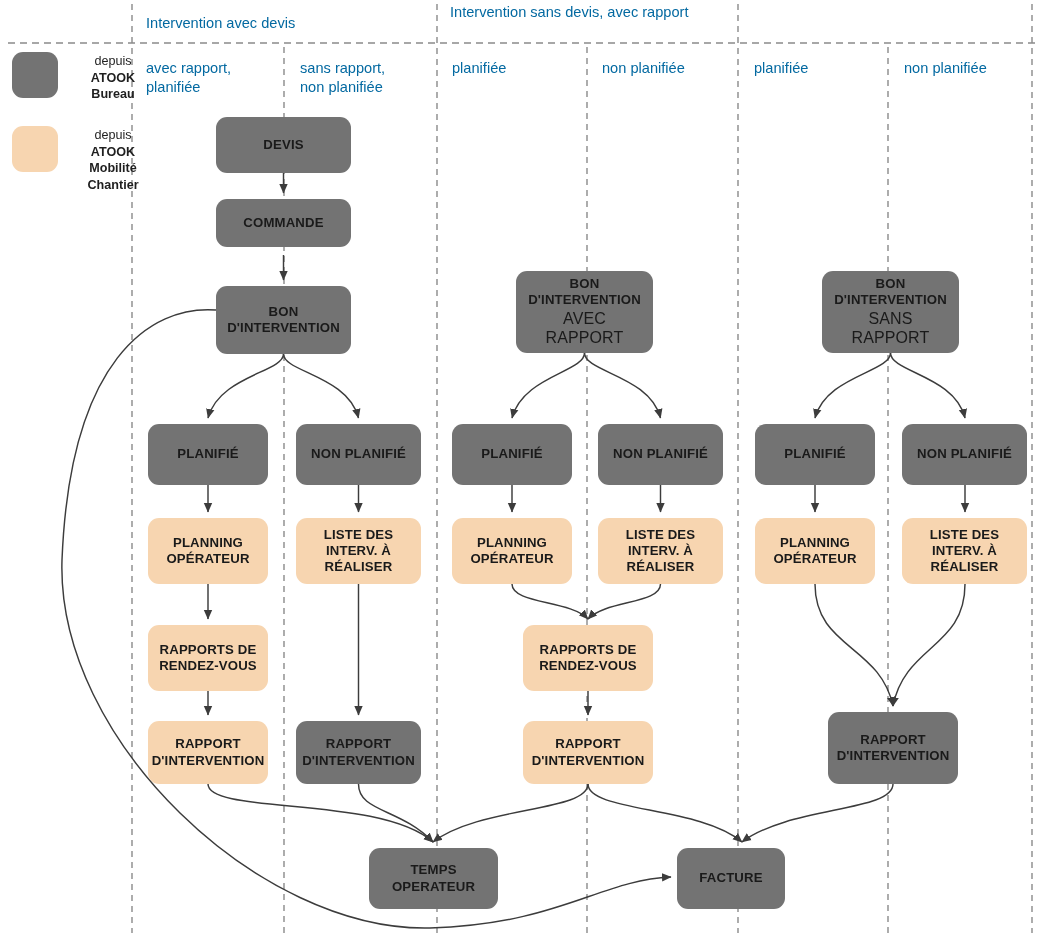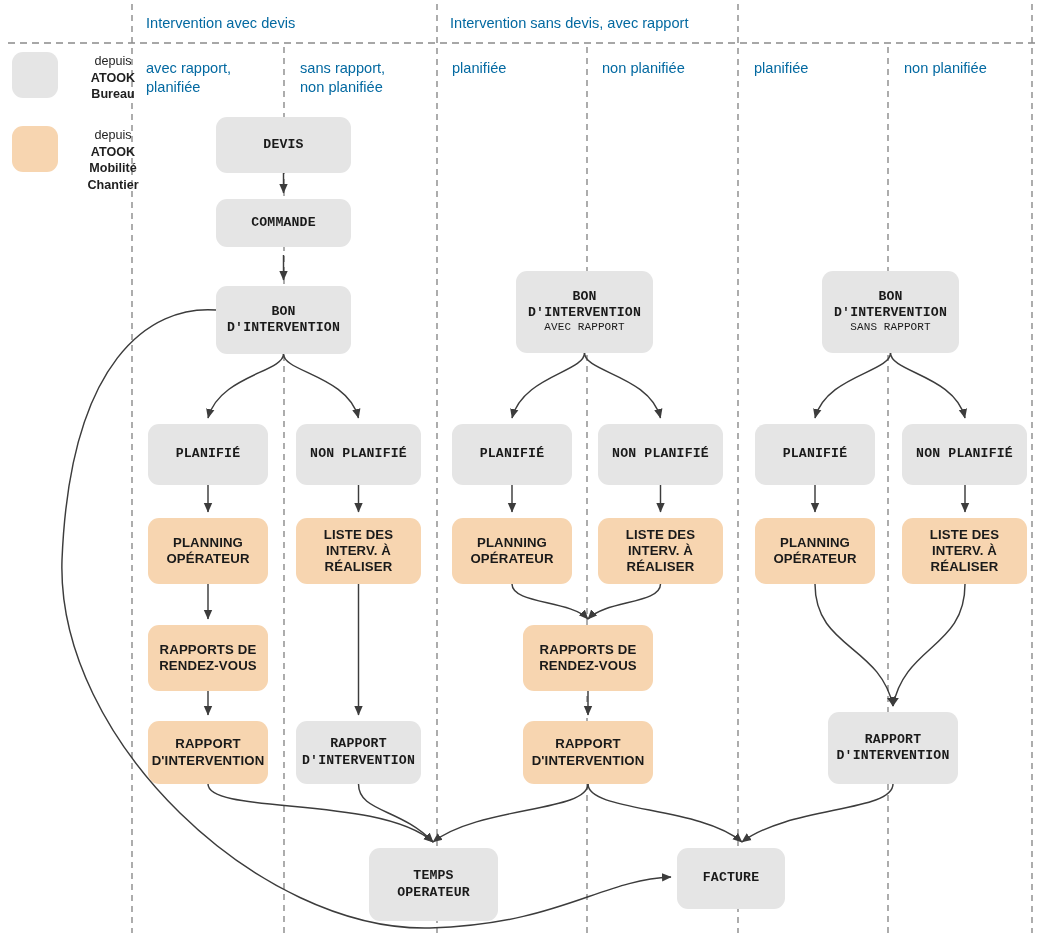--- a/index.html
+++ b/index.html
@@ -5,22 +5,22 @@
   html,body{margin:0;padding:0;background:#ffffff;}
   body{font-family:"Liberation Sans","DejaVu Sans",sans-serif;}
   #canvas{position:relative;width:1045px;height:937px;background:#ffffff;overflow:hidden;}
   svg.layer{position:absolute;left:0;top:0;width:1045px;height:937px;pointer-events:none;}
   .node{
     position:absolute;border-radius:11px;
     display:flex;flex-direction:column;align-items:center;justify-content:center;
     text-align:center;color:#1a1a1a;font-weight:bold;font-size:13.2px;line-height:1.22;
     letter-spacing:0.15px;box-sizing:border-box;padding:2px 6px;
   }
-  .node .sub{font-weight:normal;font-size:11px;letter-spacing:0.1px;}
-  .blue{background:#e5e5e5;font-family:Liberation Mono, monospace;}
+  .node .sub{font-weight:normal;font-size:16px;letter-spacing:0.1px;}
+  .blue{background:#737373;}
   .orange{background:#f7d5b0;}
   .hdr{
     position:absolute;color:#0369a1;font-size:14.6px;line-height:1.28;
     font-weight:normal;white-space:pre-line;
   }
   .legend-sw{position:absolute;width:46px;height:46px;border-radius:11px;}
   .legend-tx{position:absolute;font-size:12.6px;line-height:1.33;color:#1f1f1f;width:86px;text-align:center;}
   .legend-tx b{font-weight:bold;}
 </style>
 </head>
@@ -91,21 +91,21 @@
     <span>depuis</span><br>
     <b>ATOOK Bureau</b>
   </div>
   <div class="legend-sw orange" style="left:12px;top:126px;"></div>
   <div class="legend-tx" style="left:70px;top:127px;">
     <span>depuis</span><br>
     <b>ATOOK Mobilité Chantier</b>
   </div>
 
   <div class="hdr" style="left:146px;top:14px;">Intervention avec devis</div>
-  <div class="hdr" style="left:450px;top:14px;">Intervention sans devis, avec rapport</div>
+  <div class="hdr" style="left:450px;top:3px;">Intervention sans devis, avec rapport</div>
 
   <div class="hdr" style="left:146px;top:59px;">avec rapport,
 planifiée</div>
   <div class="hdr" style="left:300px;top:59px;">sans rapport,
 non planifiée</div>
   <div class="hdr" style="left:452px;top:59px;">planifiée</div>
   <div class="hdr" style="left:602px;top:59px;">non planifiée</div>
   <div class="hdr" style="left:754px;top:59px;">planifiée</div>
   <div class="hdr" style="left:904px;top:59px;">non planifiée</div>
 
@@ -174,21 +174,21 @@
       </div>
       <div class="node orange" style="left: 755px; top: 518px; width: 120px; height: 66px;">
         <span>PLANNING OPÉRATEUR</span>
       </div>
       <div class="node orange" style="left: 902px; top: 518px; width: 125px; height: 66px;">
         <span>LISTE DES INTERV. À RÉALISER</span>
       </div>
       <div class="node blue" style="left: 828px; top: 712px; width: 130px; height: 72px;">
         <span>RAPPORT D'INTERVENTION</span>
       </div>
-      <div class="node blue" style="left: 369px; top: 848px; width: 129px; height: 73px;">
+      <div class="node blue" style="left: 369px; top: 848px; width: 129px; height: 61px;">
         <span>TEMPS OPERATEUR</span>
       </div>
       <div class="node blue" style="left: 677px; top: 848px; width: 108px; height: 61px;">
         <span>FACTURE</span>
       </div>
     </div>
 
 </div>
 
 </body></html>

